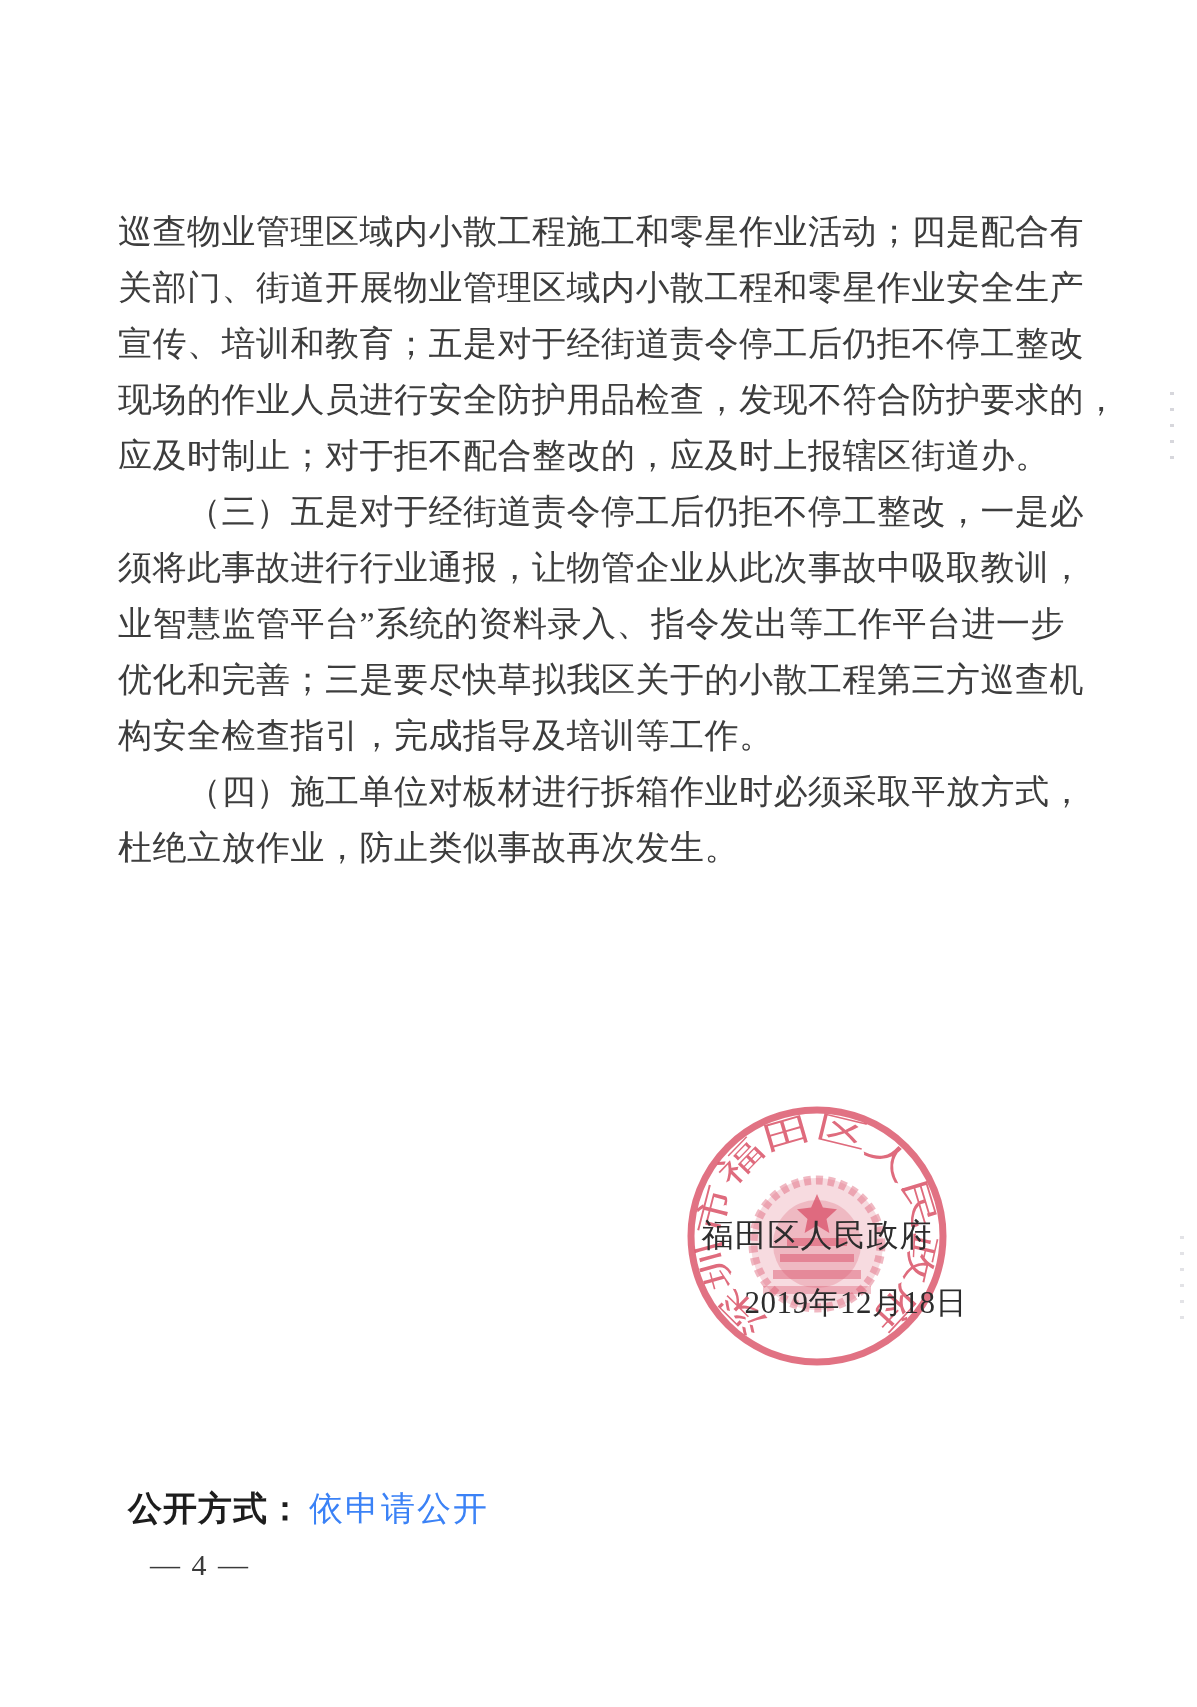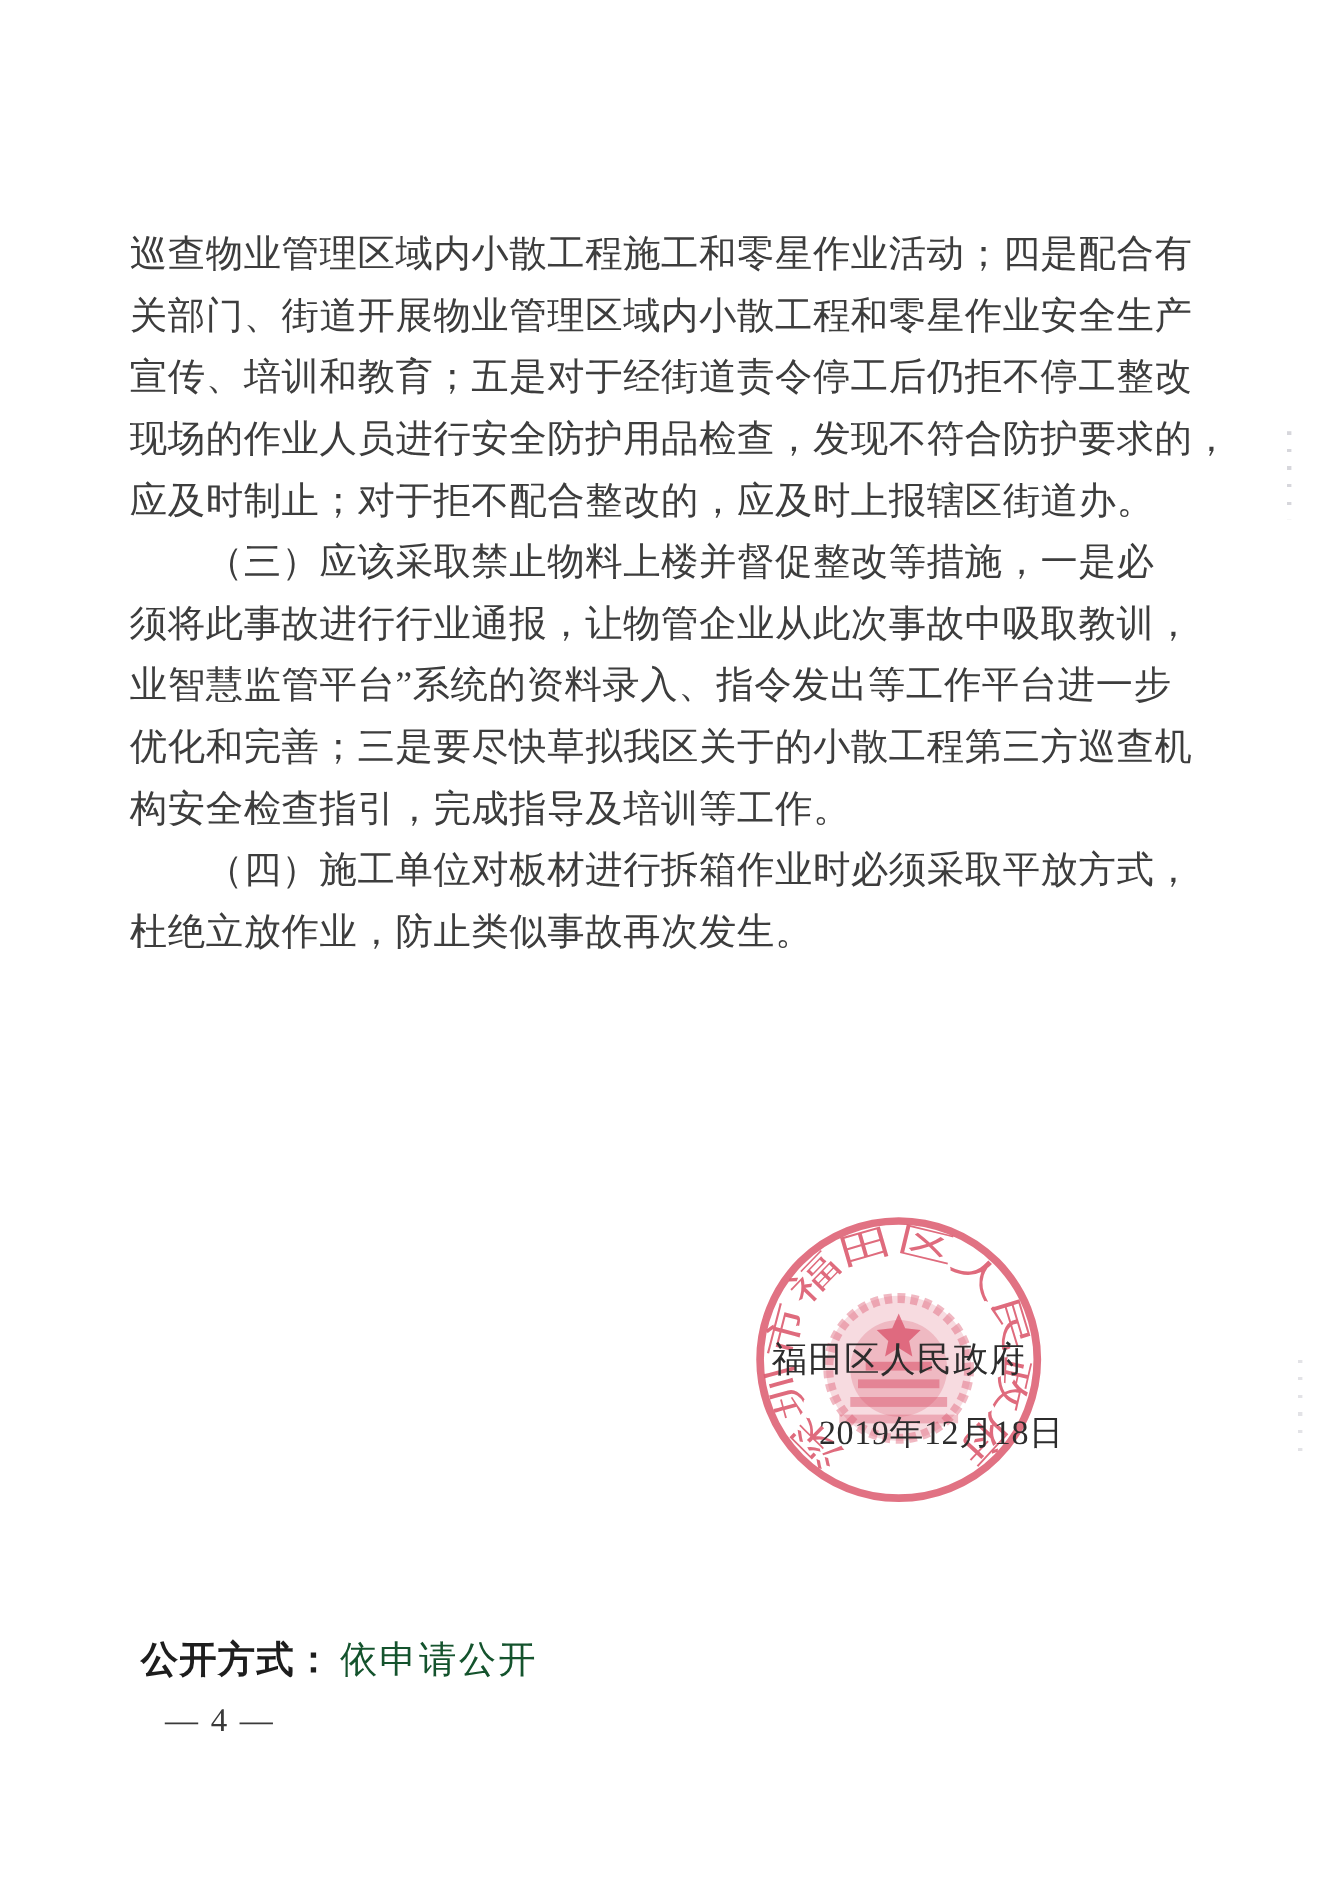--- a/index.html
+++ b/index.html
@@ -63,21 +63,21 @@
     color:#2e2e2e;
     white-space:nowrap;
   }
   .disclosure .label{
     font-family:"Liberation Sans","DejaVu Sans",sans-serif;
     font-weight:700;
     color:#1d1d1d;
     letter-spacing:1px;
   }
   .disclosure .value{
-    color:#14532d;
+    color:#3b82f6;
     letter-spacing:2px;
     margin-left:6px;
   }
   .page-number{
     position:absolute;
     left:120px;
     top:1548px;
     width:160px;
     text-align:center;
     font-size:30px;
@@ -101,21 +101,21 @@
 <body>
 
 <div class="page">
 
   <div class="body-text">
     <div class="body-line">巡查物业管理区域内小散工程施工和零星作业活动；四是配合有</div>
     <div class="body-line">关部门、街道开展物业管理区域内小散工程和零星作业安全生产</div>
     <div class="body-line">宣传、培训和教育；五是对于经街道责令停工后仍拒不停工整改</div>
     <div class="body-line">现场的作业人员进行安全防护用品检查，发现不符合防护要求的，</div>
     <div class="body-line">应及时制止；对于拒不配合整改的，应及时上报辖区街道办。</div>
-    <div class="body-line">　　（三）应该采取禁止物料上楼并督促整改等措施，一是必</div>
+    <div class="body-line">　　（三）五是对于经街道责令停工后仍拒不停工整改，一是必</div>
     <div class="body-line">须将此事故进行行业通报，让物管企业从此次事故中吸取教训，</div>
     <div class="body-line">业智慧监管平台”系统的资料录入、指令发出等工作平台进一步</div>
     <div class="body-line">优化和完善；三是要尽快草拟我区关于的小散工程第三方巡查机</div>
     <div class="body-line">构安全检查指引，完成指导及培训等工作。</div>
     <div class="body-line">　　（四）施工单位对板材进行拆箱作业时必须采取平放方式，</div>
     <div class="body-line">杜绝立放作业，防止类似事故再次发生。</div>
   </div>
 
   <div class="seal-wrap">
     <svg class="seal-svg" width="300" height="300" viewBox="0 0 300 300">

